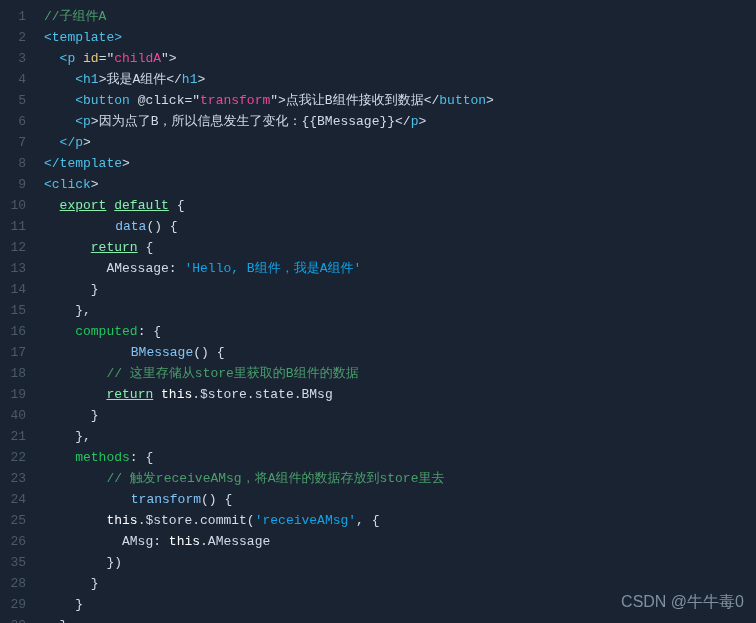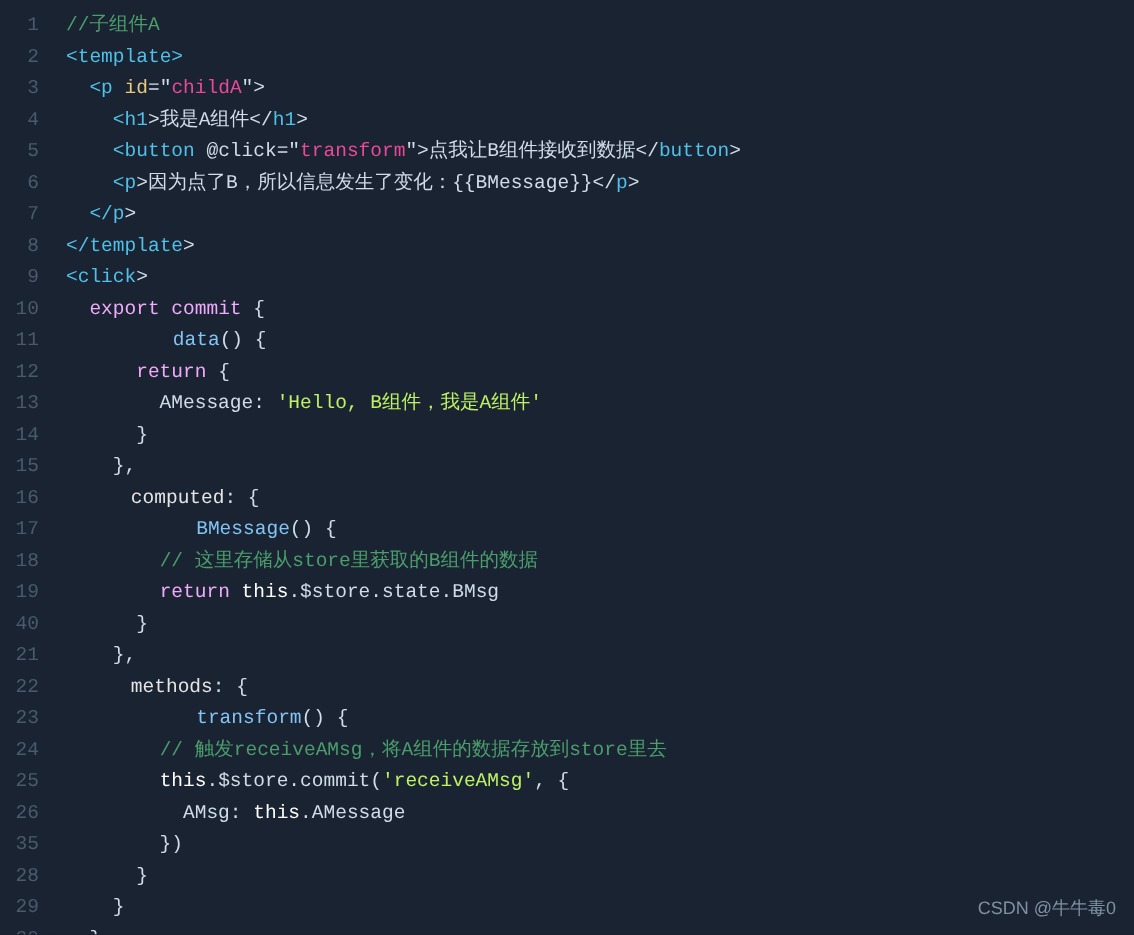--- a/index.html
+++ b/index.html
@@ -45,33 +45,33 @@
       height: 21px;
       line-height: 21px;
       white-space: pre;
       font-size: 13px;
     }
     
     .c-comment { color: #4a9e6b; }
     .c-tag { color: #4fc1e9; }
     .c-attr { color: #e8c97d; }
     .c-attr-val { color: #ec4899; }
-    .c-keyword { color: #f0abfc; }
-    .c-string { color: #bef264; }
+    .c-keyword { color: #86efac; text-decoration: underline; }
+    .c-string { color: #0ea5e9; }
     .c-func { color: #82c4f5; margin-left: 40px; }
     .c-white { color: #d0dce8; }
     .c-this { color: #ffffff; }
-    .c-special { color: #e5e5e5; margin-left: 12px; }
+    .c-special { color: #22c55e; }
 
     .watermark {
       position: absolute;
       bottom: 8px;
       right: 12px;
       color: #8090a0;
-      font-size: 12px;
+      font-size: 16px;
       font-family: Arial, sans-serif;
     }
   </style>
 </head>
 <body>
 
 <div class="code-container">
   <div class="line-numbers" id="line-numbers">
       <div class="line-number">1</div>
       <div class="line-number">2</div>
@@ -107,35 +107,35 @@
   <div class="code-area" id="code-area">
       <div class="code-line"><span class="c-comment">//子组件A</span></div>
       <div class="code-line"><span class="c-tag">&lt;</span><span class="c-tag">template</span><span class="c-tag">&gt;</span></div>
       <div class="code-line"><span class="c-tag">  &lt;</span><span class="c-tag">p</span><span class="c-white"> </span><span class="c-attr">id</span><span class="c-white">="</span><span class="c-attr-val">childA</span><span class="c-white">"&gt;</span></div>
       <div class="code-line"><span class="c-tag">    &lt;</span><span class="c-tag">h1</span><span class="c-white">&gt;我是A组件&lt;/</span><span class="c-tag">h1</span><span class="c-white">&gt;</span></div>
       <div class="code-line"><span class="c-tag">    &lt;</span><span class="c-tag">button</span><span class="c-white"> @click="</span><span class="c-attr-val">transform</span><span class="c-white">"&gt;点我让B组件接收到数据&lt;/</span><span class="c-tag">button</span><span class="c-white">&gt;</span></div>
       <div class="code-line"><span class="c-tag">    &lt;</span><span class="c-tag">p</span><span class="c-white">&gt;因为点了B，所以信息发生了变化：{{BMessage}}&lt;/</span><span class="c-tag">p</span><span class="c-white">&gt;</span></div>
       <div class="code-line"><span class="c-tag">  &lt;/</span><span class="c-tag">p</span><span class="c-white">&gt;</span></div>
       <div class="code-line"><span class="c-tag">&lt;/</span><span class="c-tag">template</span><span class="c-white">&gt;</span></div>
       <div class="code-line"><span class="c-tag">&lt;</span><span class="c-tag">click</span><span class="c-white">&gt;</span></div>
-      <div class="code-line"><span class="c-white">  </span><span class="c-keyword">export</span><span class="c-white"> </span><span class="c-keyword">commit</span><span class="c-white"> {</span></div>
+      <div class="code-line"><span class="c-white">  </span><span class="c-keyword">export</span><span class="c-white"> </span><span class="c-keyword">default</span><span class="c-white"> {</span></div>
       <div class="code-line"><span class="c-white">    </span><span class="c-func">data</span><span class="c-white">() {</span></div>
       <div class="code-line"><span class="c-white">      </span><span class="c-keyword">return</span><span class="c-white"> {</span></div>
       <div class="code-line"><span class="c-white">        AMessage: </span><span class="c-string">'Hello, B组件，我是A组件'</span></div>
       <div class="code-line"><span class="c-white">      }</span></div>
       <div class="code-line"><span class="c-white">    },</span></div>
       <div class="code-line"><span class="c-white">    </span><span class="c-special">computed</span><span class="c-white">: {</span></div>
       <div class="code-line"><span class="c-white">      </span><span class="c-func">BMessage</span><span class="c-white">() {</span></div>
       <div class="code-line"><span class="c-white">        </span><span class="c-comment">// 这里存储从store里获取的B组件的数据</span></div>
       <div class="code-line"><span class="c-white">        </span><span class="c-keyword">return</span><span class="c-white"> </span><span class="c-this">this</span><span class="c-white">.$store.state.BMsg</span></div>
       <div class="code-line"><span class="c-white">      }</span></div>
       <div class="code-line"><span class="c-white">    },</span></div>
       <div class="code-line"><span class="c-white">    </span><span class="c-special">methods</span><span class="c-white">: {</span></div>
+      <div class="code-line"><span class="c-white">        </span><span class="c-comment">// 触发receiveAMsg，将A组件的数据存放到store里去</span></div>
       <div class="code-line"><span class="c-white">      </span><span class="c-func">transform</span><span class="c-white">() {</span></div>
-      <div class="code-line"><span class="c-white">        </span><span class="c-comment">// 触发receiveAMsg，将A组件的数据存放到store里去</span></div>
       <div class="code-line"><span class="c-white">        </span><span class="c-this">this</span><span class="c-white">.$store.commit(</span><span class="c-string">'receiveAMsg'</span><span class="c-white">, {</span></div>
       <div class="code-line"><span class="c-white">          AMsg: </span><span class="c-this">this</span><span class="c-white">.AMessage</span></div>
       <div class="code-line"><span class="c-white">        })</span></div>
       <div class="code-line"><span class="c-white">      }</span></div>
       <div class="code-line"><span class="c-white">    }</span></div>
       <div class="code-line"><span class="c-white">  }</span></div>
     </div>
   <div class="watermark">CSDN @牛牛毒0</div>
 </div>
 

